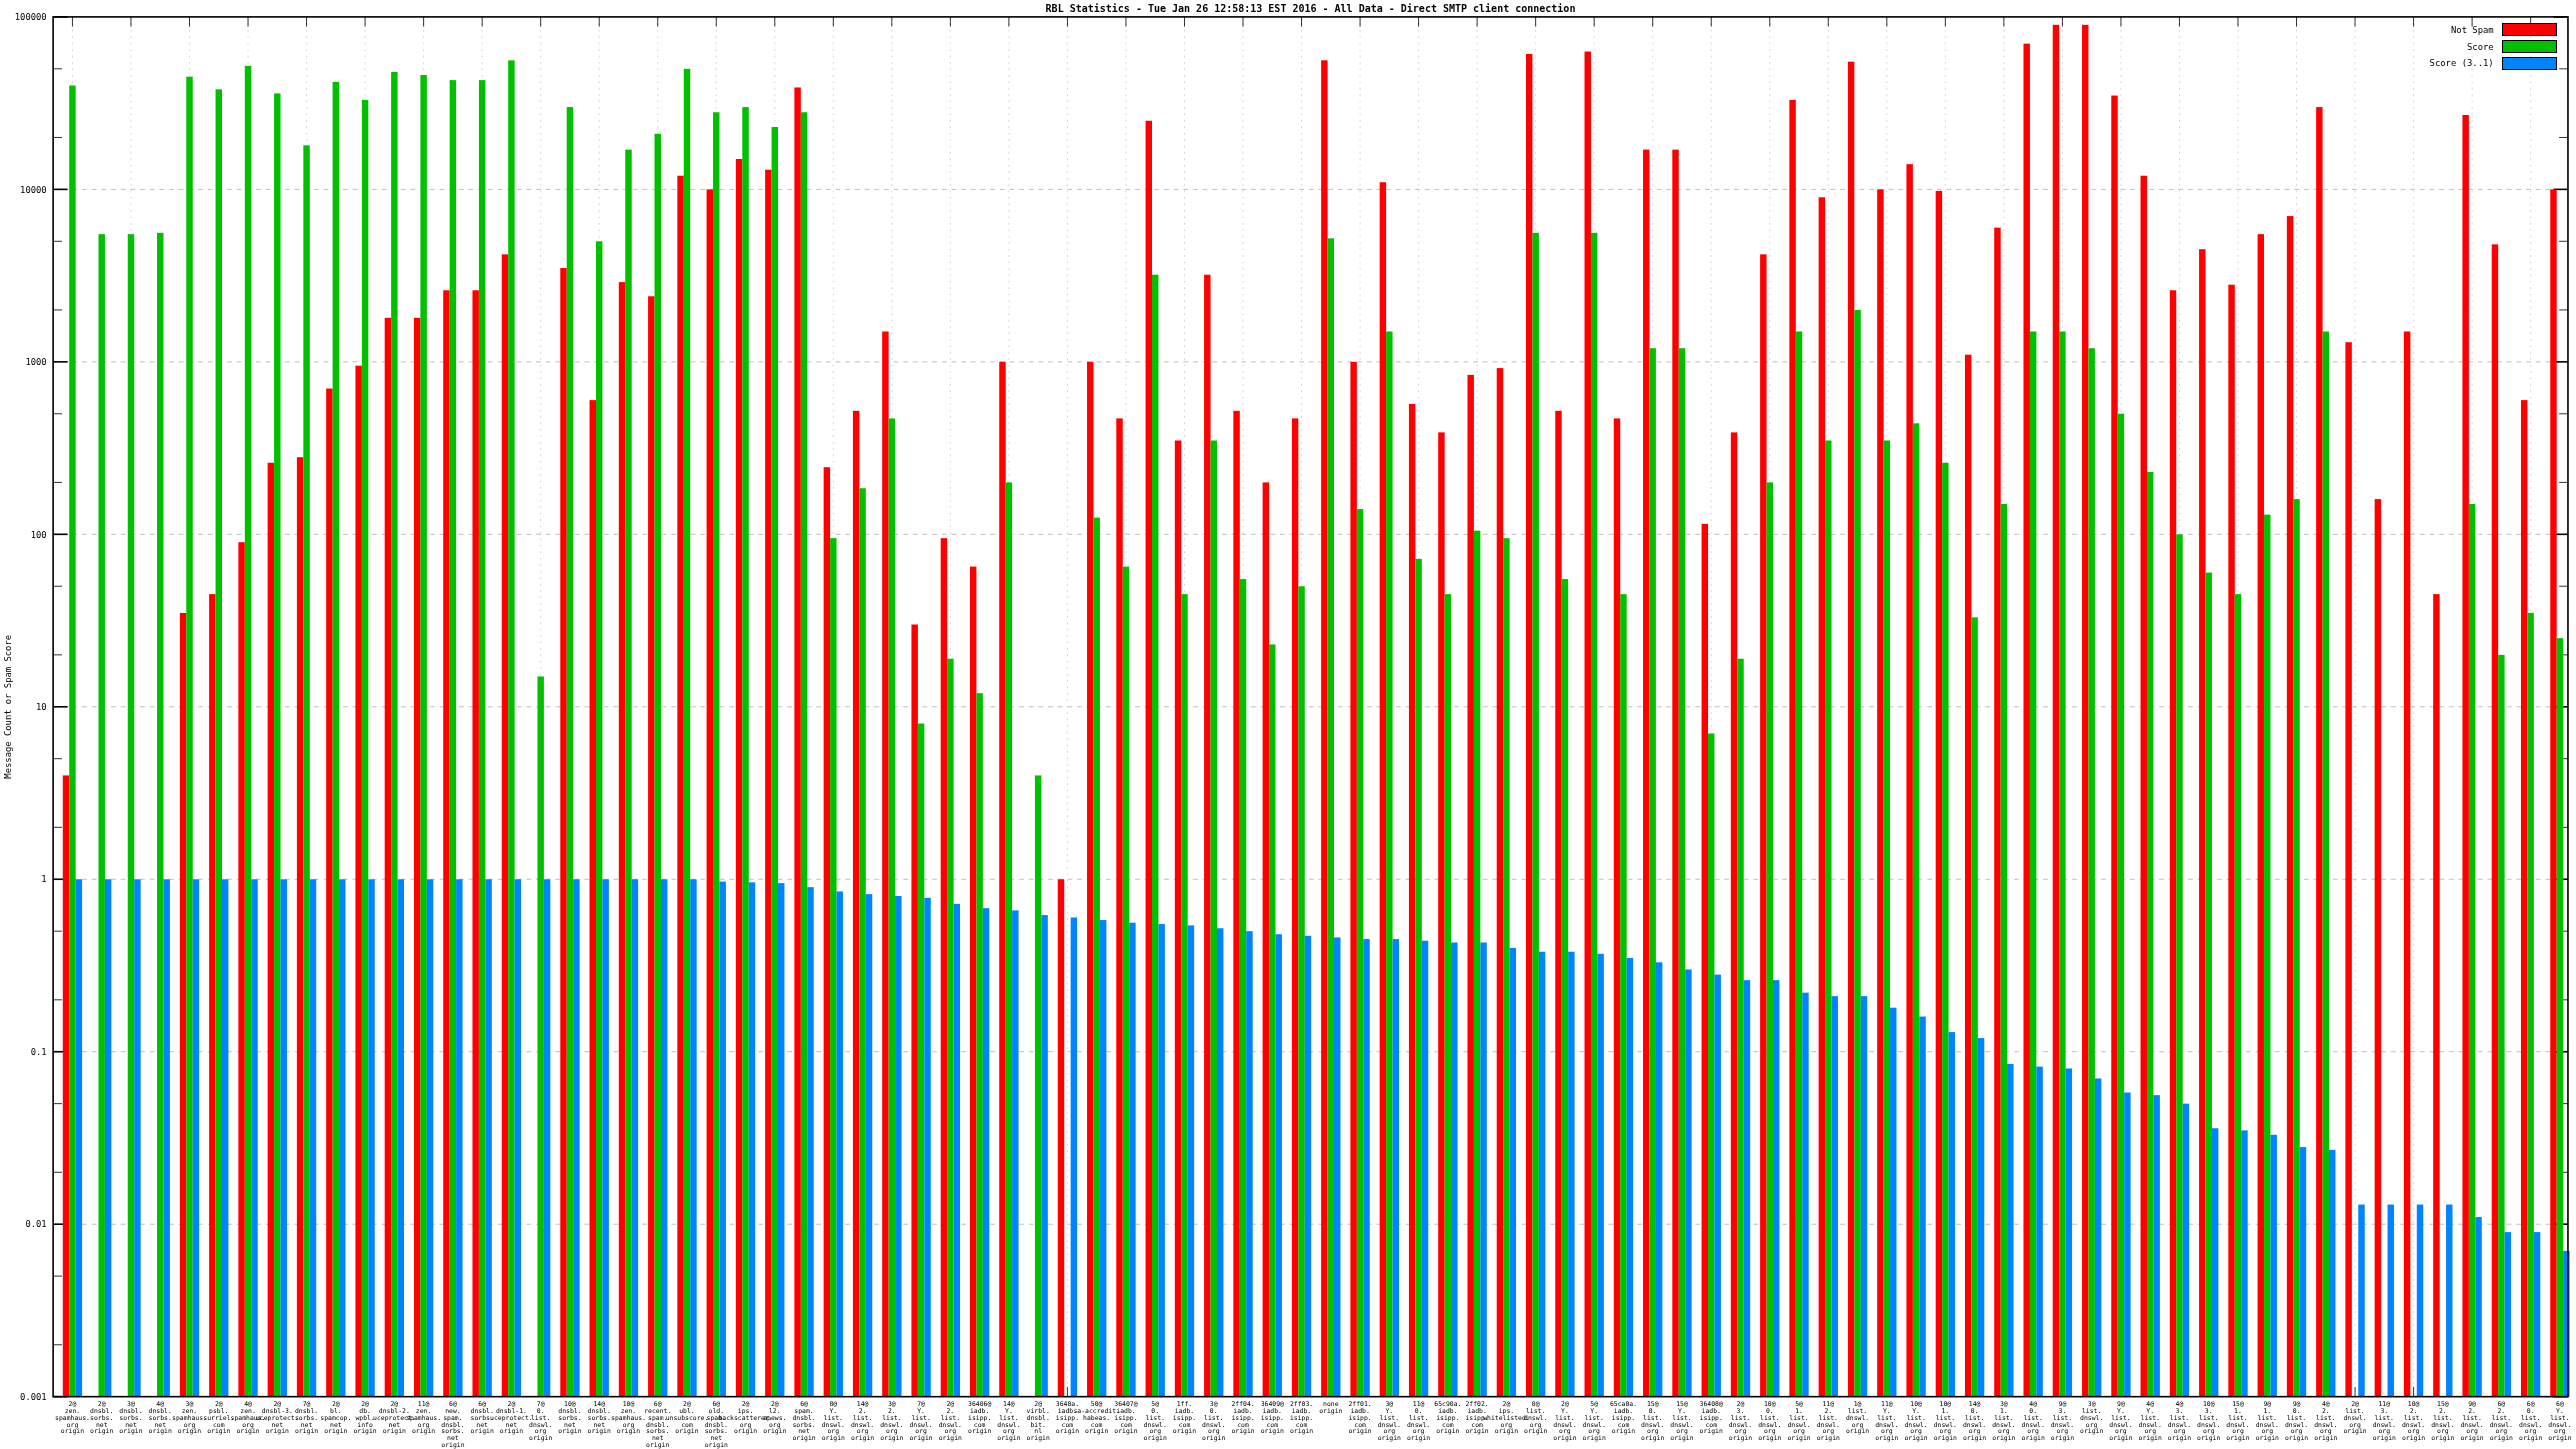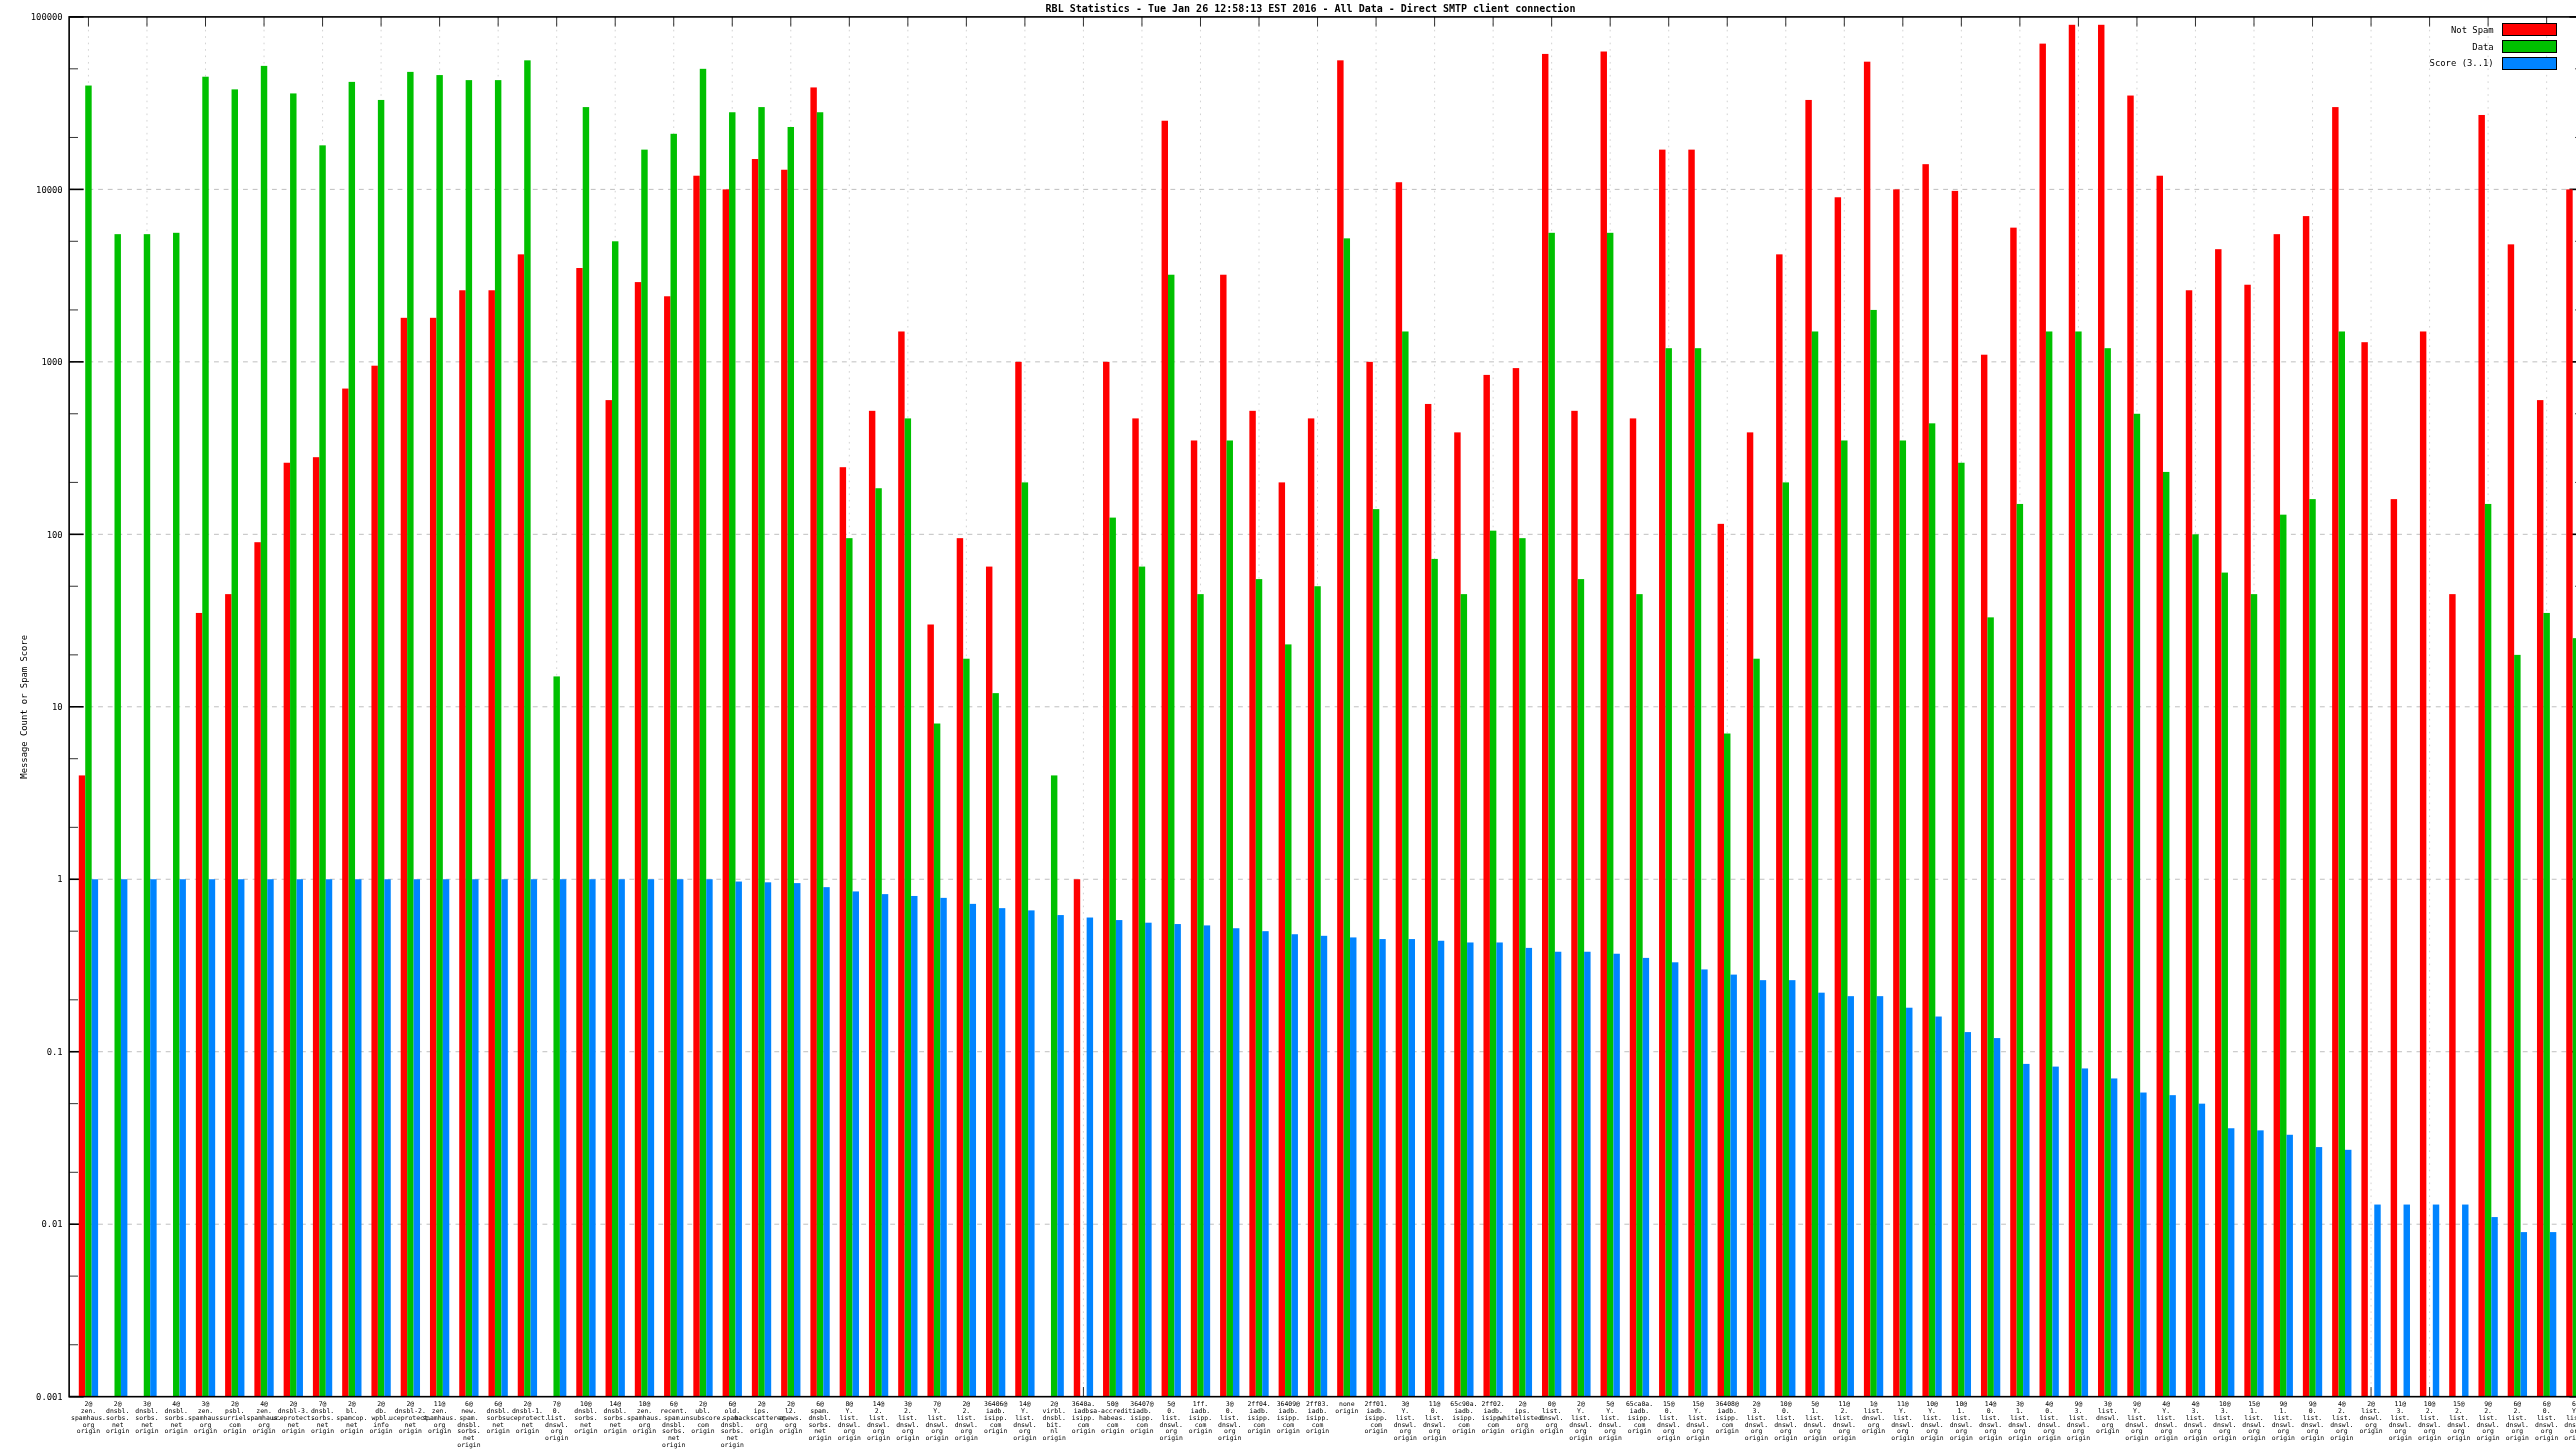--- a/index.html
+++ b/index.html
@@ -1,18 +1,18 @@
 <!DOCTYPE html>
 <html style="font-size:13px"><head>
 <meta charset="utf-8">
 <style>
   html,body{margin:0;padding:0;background:#ffffff;width:2576px;height:1449px;overflow:hidden;}
   #page{position:relative;width:2576px;height:1449px;font-family:"DejaVu Sans Mono","Liberation Mono",monospace;color:#000;}
   #chart-title{position:absolute;left:53px;top:3.2px;width:2515px;text-align:center;font-size:10px;font-weight:bold;letter-spacing:0px;}
-  #chart-svg-holder{position:absolute;left:16px;top:0;width:2312px;height:1449px;}
+  #chart-svg-holder{position:absolute;left:0;top:0;width:2312px;height:1449px;}
   #legend{position:absolute;top:24px;right:19.3px;margin-left:20px;}
   .legend-row{display:flex;align-items:center;justify-content:flex-end;margin-bottom:5.6px;height:11.3px;}
   .legend-label{font-size:8.9px;margin-right:8px;white-space:nowrap;}
   .legend-swatch{width:53px;height:10.5px;border:0.8px solid #000;}
   svg text{font-family:"DejaVu Sans Mono","Liberation Mono",monospace;}
 </style>
 </head>
 <body>
 
 <div id="page">
@@ -549,21 +549,21 @@
         <text x="3180" y="1747" text-anchor="middle" font-size="8" fill="#000"><tspan x="3180" dy="0">6@</tspan><tspan x="3180" dy="8.4">Y.</tspan><tspan x="3180" dy="8.4">list.</tspan><tspan x="3180" dy="8.4">dnswl.</tspan><tspan x="3180" dy="8.4">org</tspan><tspan x="3180" dy="8.4">origin</tspan></text>
         <rect x="66" y="21" width="3124" height="1714" fill="none" stroke="#000000" stroke-width="2"></rect>
         <text x="14" y="878" text-anchor="middle" font-size="11" fill="#000" transform="rotate(-90 14 878)">Message Count or Spam Score</text>
       </svg></div>
   <div id="legend">
     <div class="legend-row">
       <span class="legend-label">Not Spam</span>
       <span class="legend-swatch" style="background: rgb(255, 0, 0);"></span>
     </div>
     <div class="legend-row">
-      <span class="legend-label">Data</span>
+      <span class="legend-label">Score</span>
       <span class="legend-swatch" style="background: rgb(0, 192, 0);"></span>
     </div>
     <div class="legend-row">
       <span class="legend-label">Score (3..1)</span>
       <span class="legend-swatch" style="background: rgb(0, 132, 255);"></span>
     </div>
   </div>
 </div>
 
 

